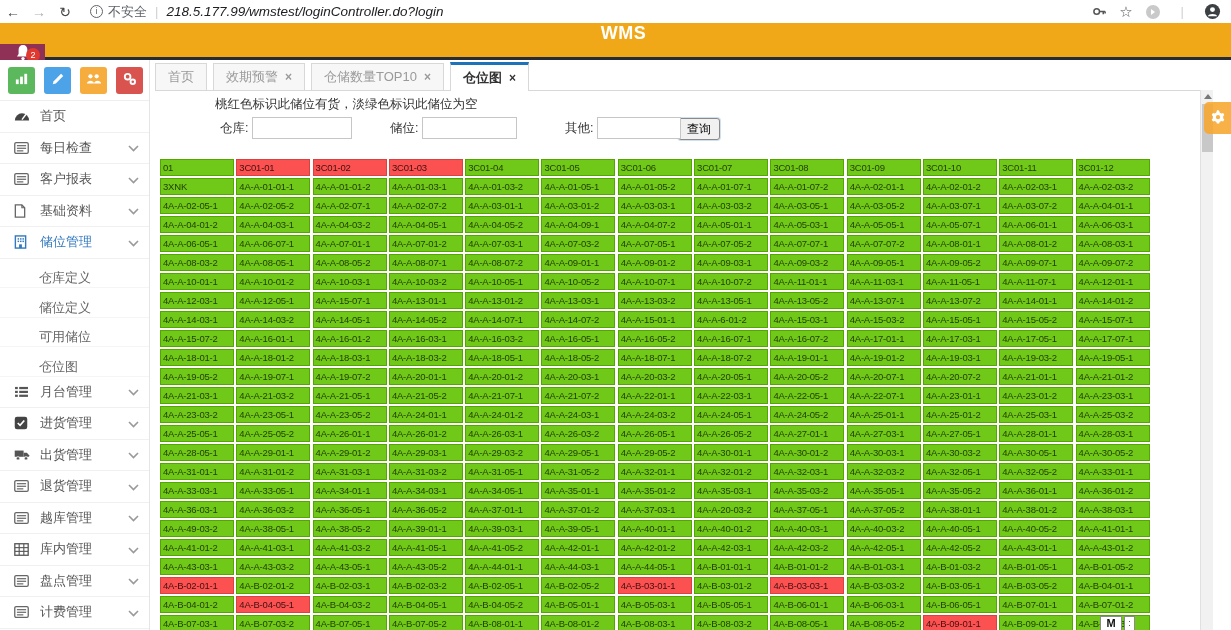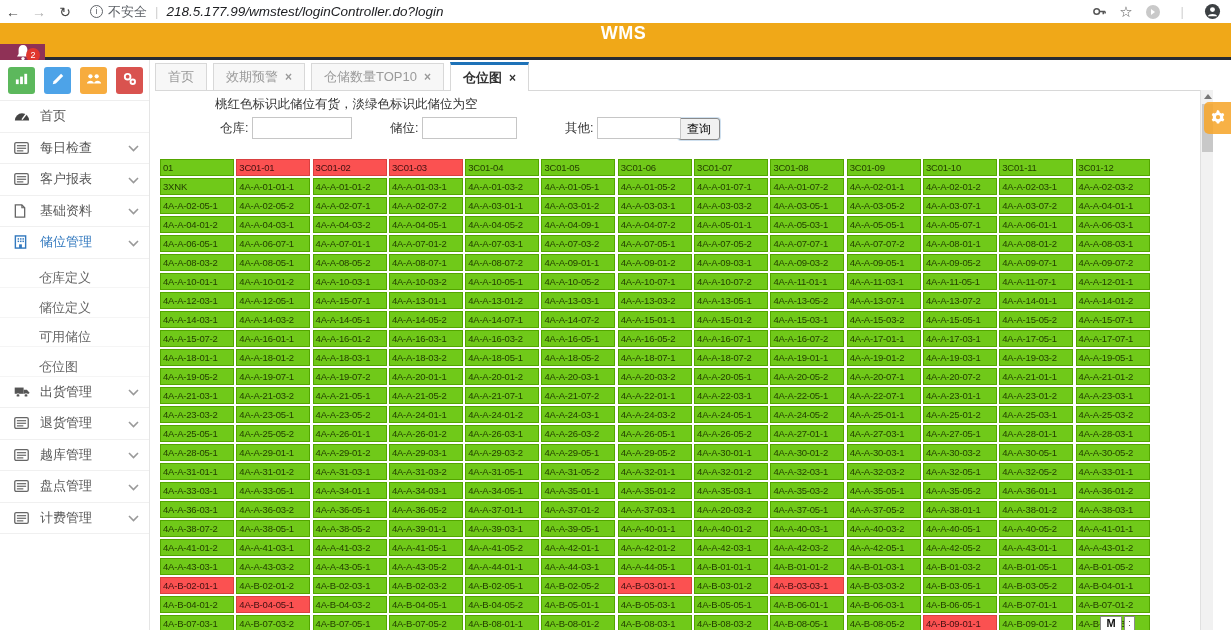--- a/index.html
+++ b/index.html
@@ -246,20 +246,48 @@
           <span>储位定义</span>
         </div>
         <div class="sub-item">
           <span>可用储位</span>
         </div>
         <div class="sub-item">
           <span>仓位图</span>
         </div>
         <div class="menu-item">
           <span class="mi-icon">
+            <svg width="15" height="12" viewBox="0 0 16 13">
+              <rect x="1" y="1" width="3" height="2.4" fill="#555"></rect>
+              <rect x="5.5" y="1" width="9.5" height="2.4" fill="#555"></rect>
+              <rect x="1" y="5.2" width="3" height="2.4" fill="#555"></rect>
+              <rect x="5.5" y="5.2" width="9.5" height="2.4" fill="#555"></rect>
+              <rect x="1" y="9.4" width="3" height="2.4" fill="#555"></rect>
+              <rect x="5.5" y="9.4" width="9.5" height="2.4" fill="#555"></rect>
+            </svg>
+          </span>
+          <span>月台管理</span>
+          <span class="chev"><svg width="11" height="7" viewBox="0 0 11 7">
+              <path d="M1 1 L5.5 5.5 L10 1" stroke="#999" stroke-width="1.6" fill="none"></path>
+            </svg></span>
+        </div>
+        <div class="menu-item">
+          <span class="mi-icon">
+            <svg width="14" height="14" viewBox="0 0 15 15">
+              <rect x="0.8" y="0.8" width="13.4" height="13.4" rx="2.5" fill="#444"></rect>
+              <path d="M4 7.5 L6.5 10 L11 4.8" stroke="#fff" stroke-width="1.8" fill="none"></path>
+            </svg>
+          </span>
+          <span>进货管理</span>
+          <span class="chev"><svg width="11" height="7" viewBox="0 0 11 7">
+              <path d="M1 1 L5.5 5.5 L10 1" stroke="#999" stroke-width="1.6" fill="none"></path>
+            </svg></span>
+        </div>
+        <div class="menu-item">
+          <span class="mi-icon">
             <svg width="16" height="12" viewBox="0 0 18 13">
               <rect x="0.8" y="1.5" width="10" height="7" fill="#555"></rect>
               <path d="M10.8 4 L14.5 4 L17 6.8 L17 8.5 L10.8 8.5 Z" fill="#555"></path>
               <circle cx="4.5" cy="10.3" r="1.9" fill="#555" stroke="#fff" stroke-width="0.8"></circle>
               <circle cx="13.5" cy="10.3" r="1.9" fill="#555" stroke="#fff" stroke-width="0.8"></circle>
             </svg>
           </span>
           <span>出货管理</span>
           <span class="chev"><svg width="11" height="7" viewBox="0 0 11 7">
               <path d="M1 1 L5.5 5.5 L10 1" stroke="#999" stroke-width="1.6" fill="none"></path>
@@ -282,20 +310,35 @@
         <div class="menu-item">
           <span class="mi-icon">
             <svg width="15" height="12" viewBox="0 0 16 13">
               <rect x="0.7" y="0.7" width="14.6" height="11.6" rx="1.5" fill="none" stroke="#666" stroke-width="1.4"></rect>
               <line x1="3" y1="4" x2="13" y2="4" stroke="#666" stroke-width="1.3"></line>
               <line x1="3" y1="6.8" x2="13" y2="6.8" stroke="#666" stroke-width="1.3"></line>
               <line x1="3" y1="9.6" x2="10" y2="9.6" stroke="#666" stroke-width="1.3"></line>
             </svg>
           </span>
           <span>越库管理</span>
+          <span class="chev"><svg width="11" height="7" viewBox="0 0 11 7">
+              <path d="M1 1 L5.5 5.5 L10 1" stroke="#999" stroke-width="1.6" fill="none"></path>
+            </svg></span>
+        </div>
+        <div class="menu-item">
+          <span class="mi-icon">
+            <svg width="15" height="13" viewBox="0 0 16 14">
+              <rect x="0.8" y="0.8" width="14.4" height="12.4" fill="none" stroke="#555" stroke-width="1.4"></rect>
+              <line x1="5.5" y1="1" x2="5.5" y2="13" stroke="#555" stroke-width="1.2"></line>
+              <line x1="10.5" y1="1" x2="10.5" y2="13" stroke="#555" stroke-width="1.2"></line>
+              <line x1="1" y1="5" x2="15" y2="5" stroke="#555" stroke-width="1.2"></line>
+              <line x1="1" y1="9" x2="15" y2="9" stroke="#555" stroke-width="1.2"></line>
+            </svg>
+          </span>
+          <span>库内管理</span>
           <span class="chev"><svg width="11" height="7" viewBox="0 0 11 7">
               <path d="M1 1 L5.5 5.5 L10 1" stroke="#999" stroke-width="1.6" fill="none"></path>
             </svg></span>
         </div>
         <div class="menu-item">
           <span class="mi-icon">
             <svg width="15" height="12" viewBox="0 0 16 13">
               <rect x="0.7" y="0.7" width="14.6" height="11.6" rx="1.5" fill="none" stroke="#666" stroke-width="1.4"></rect>
               <line x1="3" y1="4" x2="13" y2="4" stroke="#666" stroke-width="1.3"></line>
               <line x1="3" y1="6.8" x2="13" y2="6.8" stroke="#666" stroke-width="1.3"></line>
@@ -463,21 +506,21 @@
         <div class="cell">4A-A-13-07-2</div>
         <div class="cell">4A-A-14-01-1</div>
         <div class="cell">4A-A-14-01-2</div>
         <div class="cell">4A-A-14-03-1</div>
         <div class="cell">4A-A-14-03-2</div>
         <div class="cell">4A-A-14-05-1</div>
         <div class="cell">4A-A-14-05-2</div>
         <div class="cell">4A-A-14-07-1</div>
         <div class="cell">4A-A-14-07-2</div>
         <div class="cell">4A-A-15-01-1</div>
-        <div class="cell">4A-A-15-01-2</div>
+        <div class="cell">4A-A-6-01-2</div>
         <div class="cell">4A-A-15-03-1</div>
         <div class="cell">4A-A-15-03-2</div>
         <div class="cell">4A-A-15-05-1</div>
         <div class="cell">4A-A-15-05-2</div>
         <div class="cell">4A-A-15-07-1</div>
         <div class="cell">4A-A-15-07-2</div>
         <div class="cell">4A-A-16-01-1</div>
         <div class="cell">4A-A-16-01-2</div>
         <div class="cell">4A-A-16-03-1</div>
         <div class="cell">4A-A-16-03-2</div>
@@ -599,21 +642,21 @@
         <div class="cell">4A-A-36-05-2</div>
         <div class="cell">4A-A-37-01-1</div>
         <div class="cell">4A-A-37-01-2</div>
         <div class="cell">4A-A-37-03-1</div>
         <div class="cell">4A-A-20-03-2</div>
         <div class="cell">4A-A-37-05-1</div>
         <div class="cell">4A-A-37-05-2</div>
         <div class="cell">4A-A-38-01-1</div>
         <div class="cell">4A-A-38-01-2</div>
         <div class="cell">4A-A-38-03-1</div>
-        <div class="cell">4A-A-38-07-2</div>
+        <div class="cell">4A-A-49-03-2</div>
         <div class="cell">4A-A-38-05-1</div>
         <div class="cell">4A-A-38-05-2</div>
         <div class="cell">4A-A-39-01-1</div>
         <div class="cell">4A-A-39-03-1</div>
         <div class="cell">4A-A-39-05-1</div>
         <div class="cell">4A-A-40-01-1</div>
         <div class="cell">4A-A-40-01-2</div>
         <div class="cell">4A-A-40-03-1</div>
         <div class="cell">4A-A-40-03-2</div>
         <div class="cell">4A-A-40-05-1</div>

